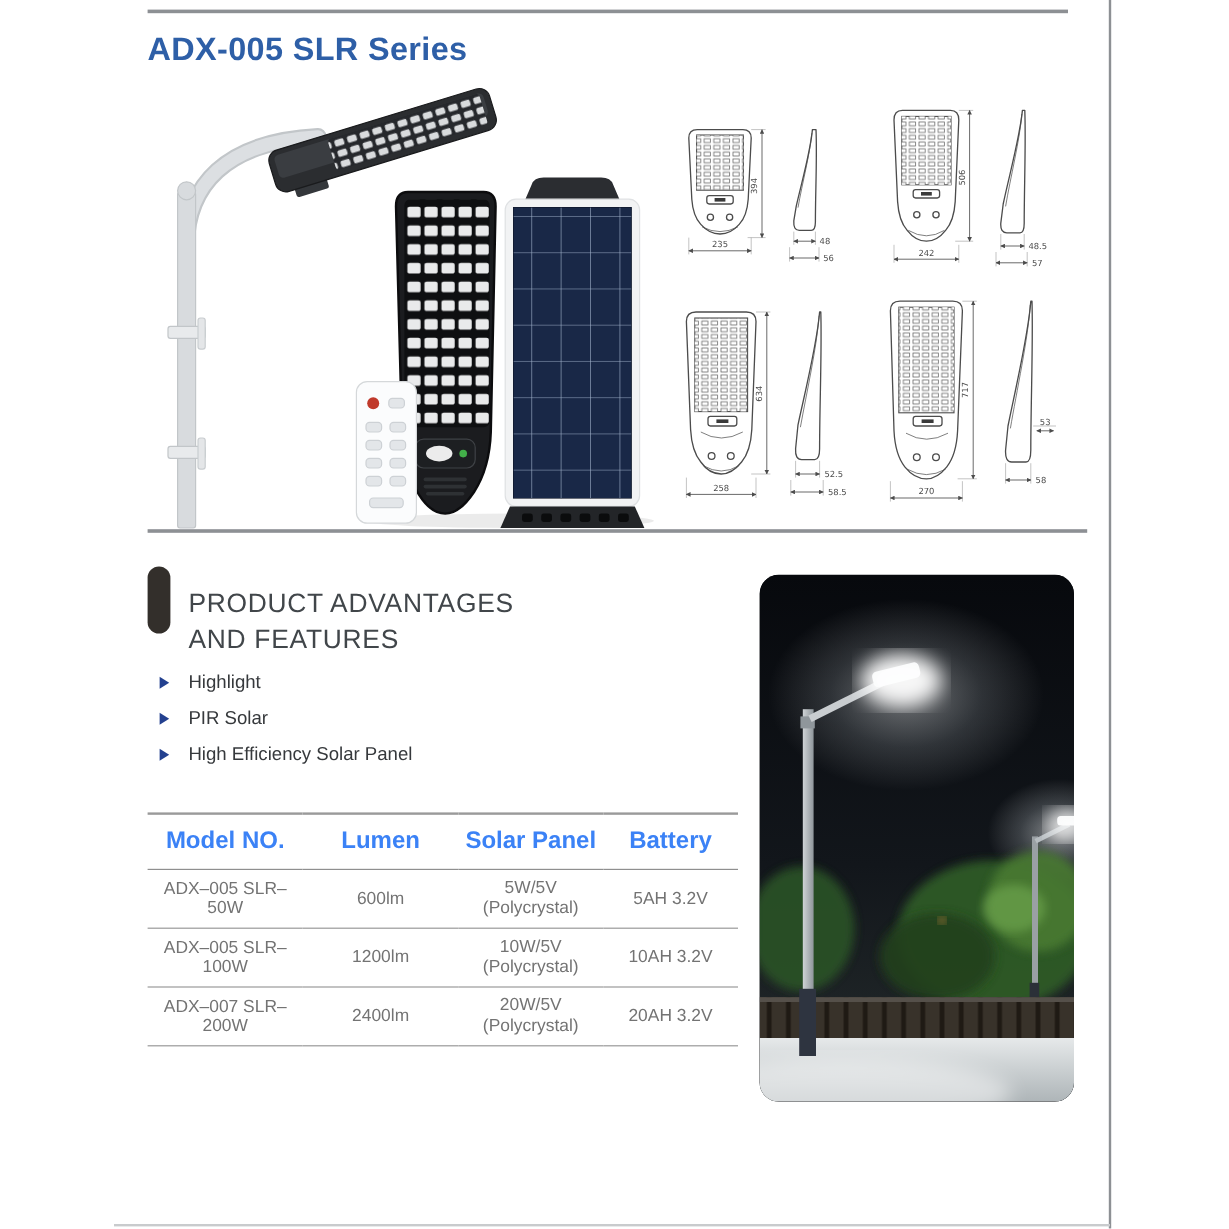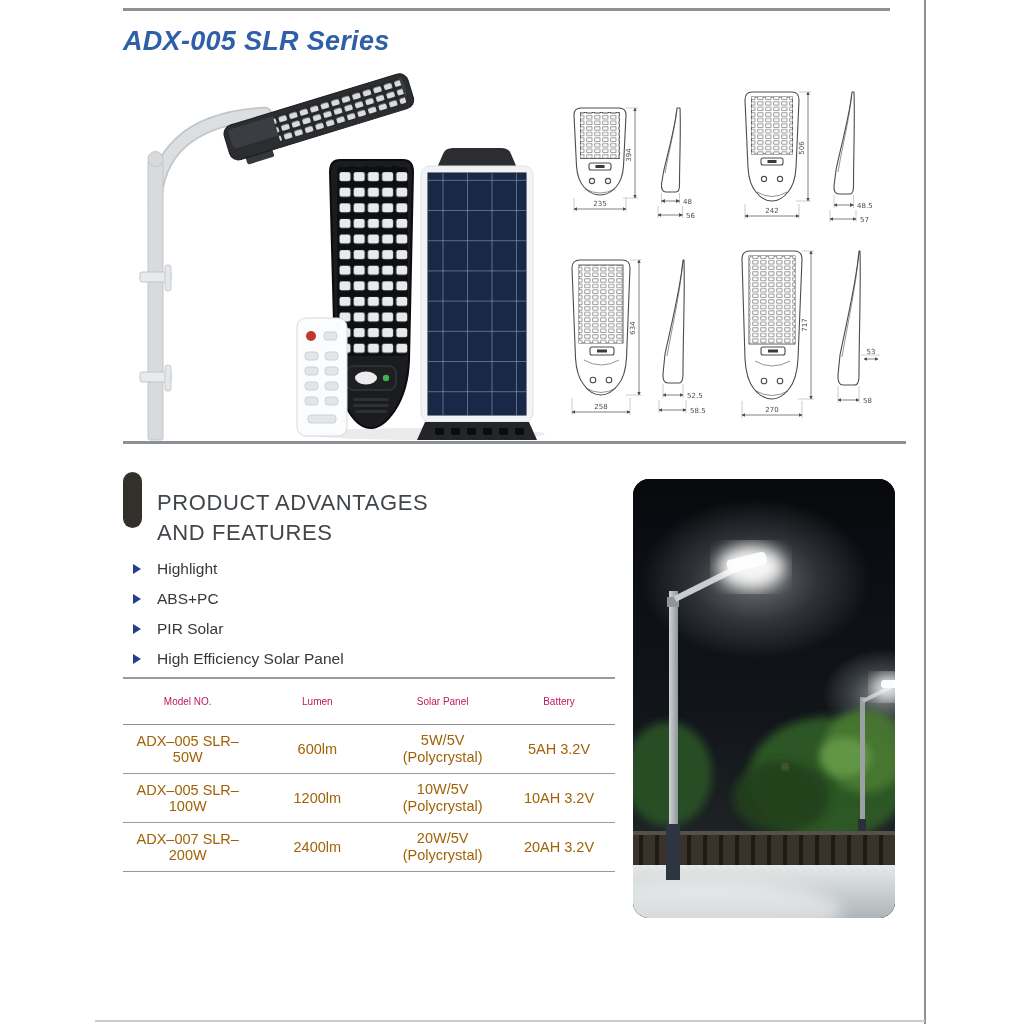--- a/index.html
+++ b/index.html
@@ -5,21 +5,21 @@
   html,body{margin:0;padding:0;background:#ffffff;}
   .page{position:relative;width:1024px;height:1024px;background:#ffffff;overflow:hidden;
         font-family:"Liberation Sans",sans-serif;color:#3a3e42;}
   .hline,.vline{position:absolute;background:#8d9094;}
   #top-line{left:123px;top:8px;width:767px;height:3px;}
   #right-line{left:924px;top:0;width:2px;height:1024px;}
   #bottom-line{left:95px;top:1020px;width:830px;height:2px;background:#c9cbcd;}
   #mid-divider{left:123px;top:441px;width:783px;height:3px;}
 
   #page-title{position:absolute;left:123px;top:26px;font-size:27px;font-weight:bold;
-              color:#2e5fa7;letter-spacing:.3px;font-style:italic;}
+              color:#2e5fa7;letter-spacing:.3px;}
 
   
   #product-photo{position:absolute;left:125px;top:60px;}
   .drawing{position:absolute;}
   #drawing-1{left:562px;top:98px;}
   #drawing-2{left:733px;top:84px;}
   #drawing-3{left:560px;top:250px;}
   #drawing-4{left:728px;top:243px;}
   .ol{fill:#ffffff;stroke:#4c4c4c;stroke-width:1.1;stroke-linejoin:round;}
   .thin{stroke:#4c4c4c;stroke-width:.6;fill:none;}
@@ -35,22 +35,22 @@
   #feature-list{position:absolute;left:133px;top:554px;list-style:none;margin:0;padding:0;}
   #feature-list li{display:flex;align-items:center;height:30px;font-size:15.5px;color:#36393c;}
   .tri{width:0;height:0;border-top:5px solid transparent;border-bottom:5px solid transparent;
        border-left:8px solid #23408f;margin-right:16px;}
 
   
   #spec-table{position:absolute;left:123px;top:677px;width:492px;border-collapse:collapse;
               text-align:center;}
   #spec-table thead tr{border-top:2px solid #9a9a9a;border-bottom:1px solid #8f8f8f;height:46px;}
   #spec-table tbody tr{border-bottom:1px solid #9a9a9a;height:49px;}
-  #spec-table th{font-size:10px;color:#be185d;font-weight:normal;}
-  #spec-table td{font-size:14.5px;color:#a16207;}
+  #spec-table th{font-size:20px;color:#3b82f6;font-weight:bold;}
+  #spec-table td{font-size:14.5px;color:#737373;}
   #spec-table .c-model{width:130px;} #spec-table .c-lumen{width:130px;}
   #spec-table .c-panel{width:120px;} #spec-table .c-batt{width:112px;}
   .two-line span{display:block;line-height:17px;}
 
   
   #night-photo{position:absolute;left:633px;top:479px;width:262px;height:439px;
                border-radius:16px;overflow:hidden;background:#0b0d11;}
 </style>
 </head>
 <body>
@@ -302,24 +302,20 @@
     <span>AND FEATURES</span>
   </h2>
 
   <ul id="feature-list">
     <li>
         <span class="tri"></span>
         <span>Highlight</span>
       </li>
     <li>
         <span class="tri"></span>
-        <span>ABS+PC</span>
-      </li>
-    <li>
-        <span class="tri"></span>
         <span>PIR Solar</span>
       </li>
     <li>
         <span class="tri"></span>
         <span>High Efficiency Solar Panel</span>
       </li>
   </ul>
 
   <table id="spec-table">
     <thead>

